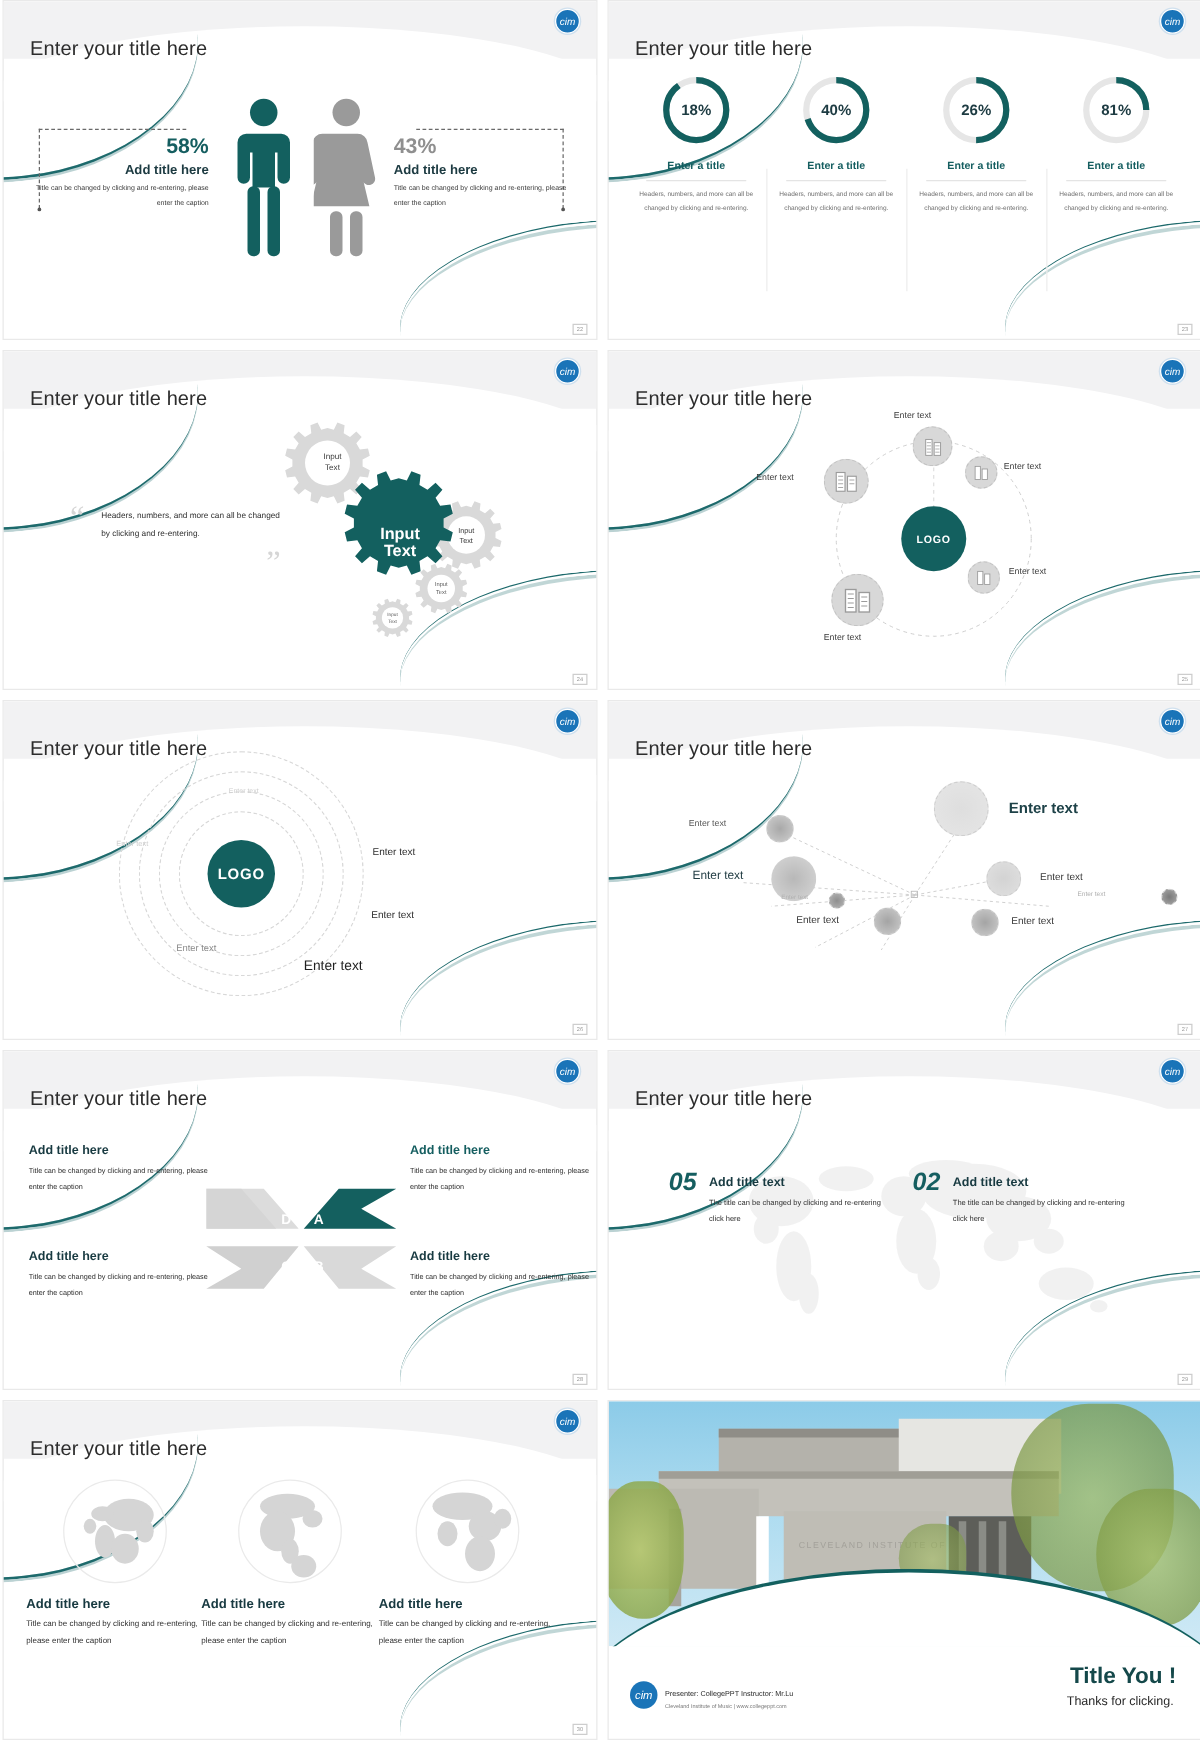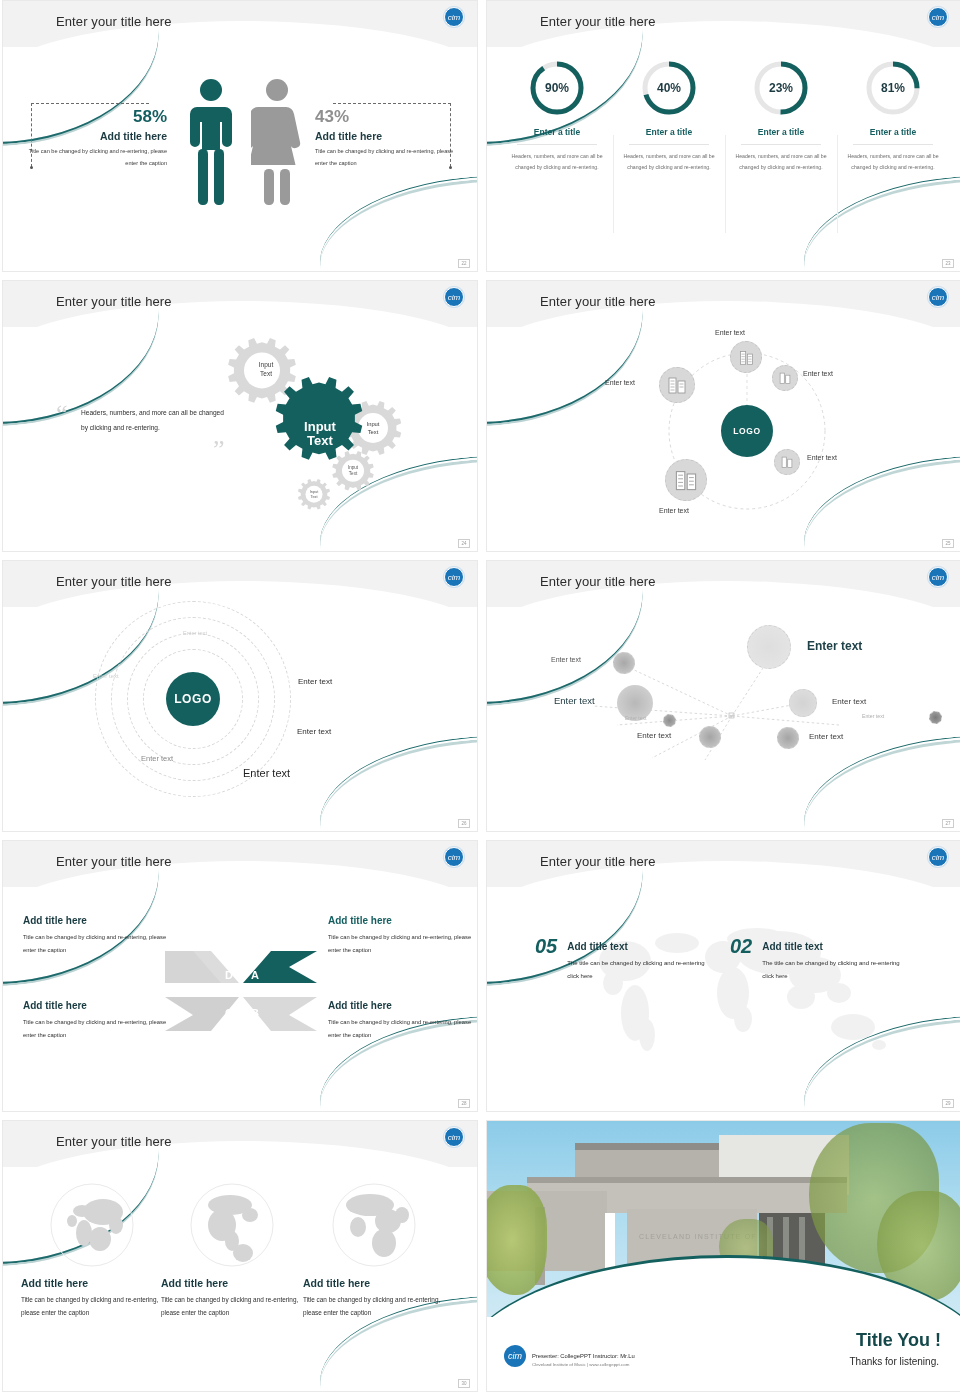--- a/index.html
+++ b/index.html
@@ -30,24 +30,23 @@
     width: 100%; height: 46px;
     background: #f2f2f3;
   }
   .hdr-curve {
     position: absolute; top: 20px; left: -10px;
     width: 500px; height: 60px;
     background: #ffffff;
     border-radius: 50% 50% 0 0 / 100% 100% 0 0;
   }
   .slide-title {
-    position: absolute; top: 13px; left: 21px;
-    font-size: 13px; color: #2c2c2c; letter-spacing: .1px;
+    position: absolute; top: 30px; left: 21px;
+    font-size: 16px; color: #2c2c2c; letter-spacing: .1px;
     z-index: 6;
-    margin-left: 32px;
   }
   .logo-badge {
     position: absolute; top: 6px; right: 13px;
     width: 20px; height: 20px; border-radius: 50%;
     background: #1a74b8;
     border: 1.6px solid #ffffff;
     box-shadow: 0 0 0 1px #cfe0ee;
     color: #fff; font-size: 8px; font-style: italic;
     display: flex; align-items: center; justify-content: center;
     z-index: 7;
@@ -245,21 +244,21 @@
     <div class="swoosh-br"></div>
 
     <div class="body">
       <div class="s2-row">
         <div class="s2-cell">
           <div class="donut">
             <svg width="58" height="58" viewBox="0 0 58 58">
               <circle cx="29" cy="29" r="24" fill="none" stroke="#e6e6e6" stroke-width="5"></circle>
               <circle id="d0" cx="29" cy="29" r="24" fill="none" stroke="#13605f" stroke-width="5" stroke-linecap="butt" transform="rotate(-90 29 29)" stroke-dasharray="135.71680263507906 15.079644737231007"></circle>
             </svg>
-            <div class="donut-val">90%</div>
+            <div class="donut-val">18%</div>
           </div>
           <div class="s2-ttl">Enter a title</div>
           <div class="s2-rule"></div>
           <div class="s2-cap">Headers, numbers, and more can all be changed by clicking and re-entering.</div>
         </div>
         <div class="s2-cell">
           <div class="donut">
             <svg width="58" height="58" viewBox="0 0 58 58">
               <circle cx="29" cy="29" r="24" fill="none" stroke="#e6e6e6" stroke-width="5"></circle>
               <circle id="d1" cx="29" cy="29" r="24" fill="none" stroke="#13605f" stroke-width="5" stroke-linecap="butt" transform="rotate(-90 29 29)" stroke-dasharray="105.55751316061705 45.23893421169302"></circle>
@@ -269,21 +268,21 @@
           <div class="s2-ttl">Enter a title</div>
           <div class="s2-rule"></div>
           <div class="s2-cap">Headers, numbers, and more can all be changed by clicking and re-entering.</div>
         </div>
         <div class="s2-cell">
           <div class="donut">
             <svg width="58" height="58" viewBox="0 0 58 58">
               <circle cx="29" cy="29" r="24" fill="none" stroke="#e6e6e6" stroke-width="5"></circle>
               <circle id="d2" cx="29" cy="29" r="24" fill="none" stroke="#13605f" stroke-width="5" stroke-linecap="butt" transform="rotate(-90 29 29)" stroke-dasharray="75.39822368615503 75.39822368615503"></circle>
             </svg>
-            <div class="donut-val">23%</div>
+            <div class="donut-val">26%</div>
           </div>
           <div class="s2-ttl">Enter a title</div>
           <div class="s2-rule"></div>
           <div class="s2-cap">Headers, numbers, and more can all be changed by clicking and re-entering.</div>
         </div>
         <div class="s2-cell">
           <div class="donut">
             <svg width="58" height="58" viewBox="0 0 58 58">
               <circle cx="29" cy="29" r="24" fill="none" stroke="#e6e6e6" stroke-width="5"></circle>
               <circle id="d3" cx="29" cy="29" r="24" fill="none" stroke="#13605f" stroke-width="5" stroke-linecap="butt" transform="rotate(-90 29 29)" stroke-dasharray="37.69911184307752 113.09733552923255"></circle>
@@ -717,16 +716,16 @@
       <div class="tree" style="left:322px;  top:2px;   width:130px; height:150px; background:radial-gradient(#9fb85c,#6e8c3a); opacity:.7;"></div>
       <div class="tree" style="left:390px;  top:70px;  width:90px;  height:110px; background:radial-gradient(#a9c16a,#75923d); opacity:.75;"></div>
       <div class="tree" style="left:232px;  top:98px;  width:54px;  height:58px;  background:radial-gradient(#a5be63,#728f3d); opacity:.6;"></div>
       <div class="photo-mask"></div>
     </div>
 
     <div class="foot-logo">cim</div>
     <div class="foot-l1">Presenter: CollegePPT   Instructor: Mr.Lu</div>
     <div class="foot-l2">Cleveland Institute of Music  |  www.collegeppt.com</div>
     <div class="thanks-big">Title You !</div>
-    <div class="thanks-sub">Thanks for listening.</div>
+    <div class="thanks-sub">Thanks for clicking.</div>
   </div>
 
 </div>
 
 </body></html>

